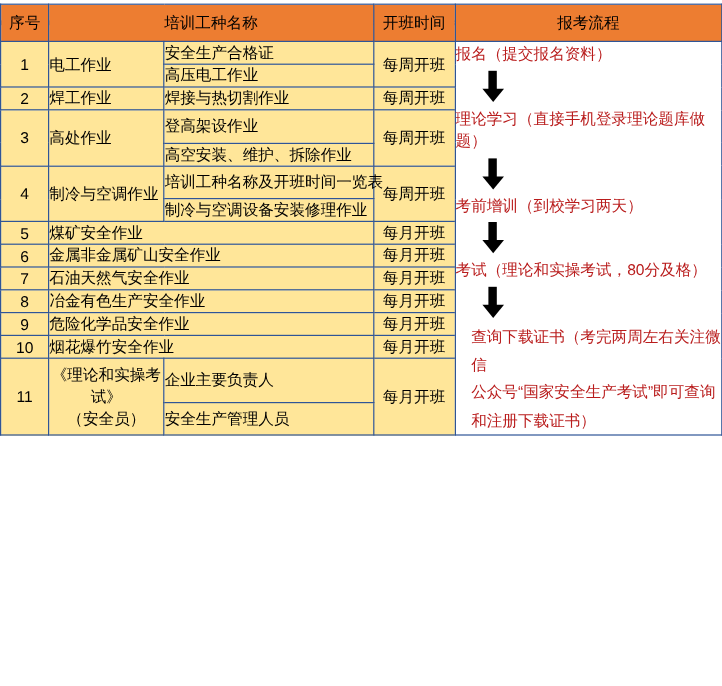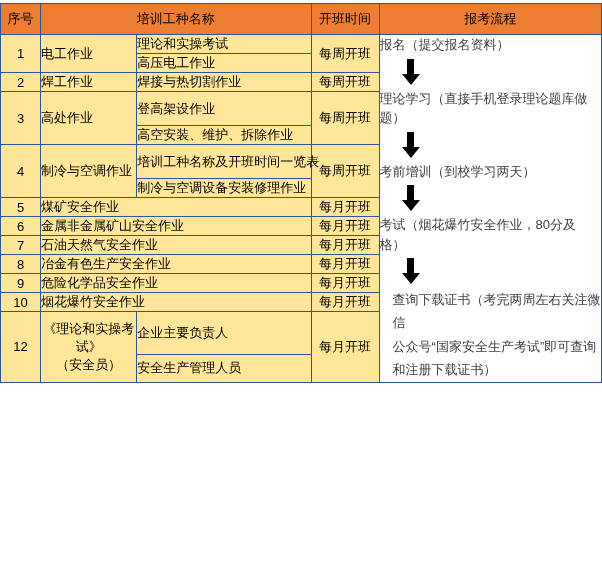--- a/index.html
+++ b/index.html
@@ -73,21 +73,21 @@
   }
   .nowrap { white-space: nowrap; }
 
   .flow-cell {
     background: #ffffff;
     vertical-align: top;
     padding: 10px 10px 10px 12px;
   }
   .flow-step {
     font-size: 13px;
-    color: #404040;
+    color: #b91c1c;
     line-height: 1.5;
     margin: 0 0 0 0;
   }
   .flow-step.multi {
     line-height: 1.8;
     margin-left: 13px;
   }
   .arrow {
     width: 18px;
     height: 26px;
@@ -132,39 +132,39 @@
       <tr>
         <th class="hdr">序号</th>
         <th class="hdr" colspan="2">培训工种名称</th>
         <th class="hdr">开班时间</th>
         <th class="hdr">报考流程</th>
       </tr>
 
       <tr>
         <td class="cell-num" rowspan="2">1</td>
         <td class="cell-yellow cell-left" rowspan="2">电工作业</td>
-        <td class="cell-yellow cell-left">理论和实操考试</td>
+        <td class="cell-yellow cell-left">安全生产合格证</td>
         <td class="cell-num" rowspan="2">每周开班</td>
         <td class="flow-cell" rowspan="20">
           <div class="flow-step">报名（提交报名资料）</div>
           <div class="arrow">
               <div class="stem"></div>
               <div class="head"></div>
             </div>
           <div class="flow-step">理论学习（直接手机登录理论题库做题）</div>
           <div class="arrow">
               <div class="stem"></div>
               <div class="head"></div>
             </div>
           <div class="flow-step">考前增训（到校学习两天）</div>
           <div class="arrow">
               <div class="stem"></div>
               <div class="head"></div>
             </div>
-          <div class="flow-step">考试（烟花爆竹安全作业，80分及格）</div>
+          <div class="flow-step">考试（理论和实操考试，80分及格）</div>
           <div class="arrow">
               <div class="stem"></div>
               <div class="head"></div>
             </div>
           <div class="flow-step multi">
             <div>查询下载证书（考完两周左右关注微信</div>
             <div>公众号“国家安全生产考试”即可查询</div>
             <div>和注册下载证书）</div>
           </div>
         </td>
@@ -225,21 +225,21 @@
         <td class="cell-yellow cell-left" colspan="2">危险化学品安全作业</td>
         <td class="cell-num">每月开班</td>
       </tr>
       <tr>
         <td class="cell-num">10</td>
         <td class="cell-yellow cell-left" colspan="2">烟花爆竹安全作业</td>
         <td class="cell-num">每月开班</td>
       </tr>
 
       <tr>
-        <td class="cell-num" rowspan="2">12</td>
+        <td class="cell-num" rowspan="2">11</td>
         <td class="cell-yellow cell-center" rowspan="2">
           <div>《理论和实操考试》</div>
           <div>（安全员）</div>
         </td>
         <td class="cell-yellow cell-left">企业主要负责人</td>
         <td class="cell-num" rowspan="2">每月开班</td>
       </tr>
       <tr>
         <td class="cell-yellow cell-left">安全生产管理人员</td>
       </tr>

